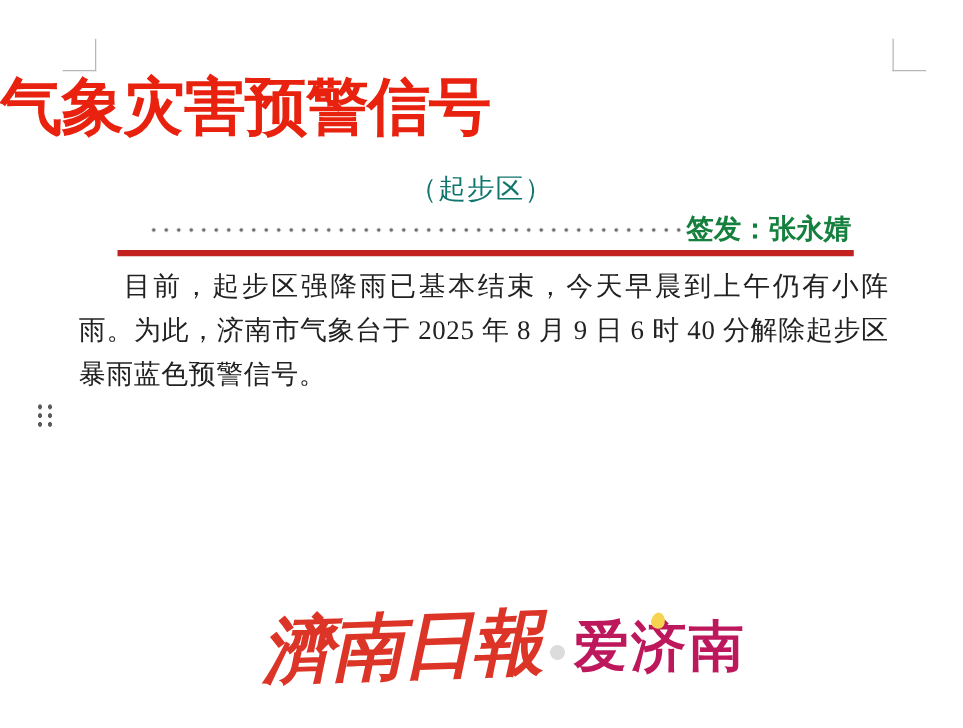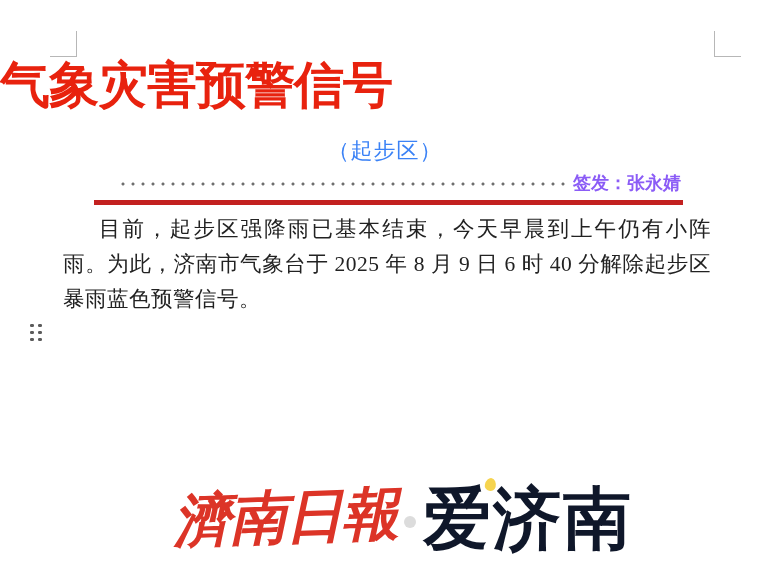--- a/index.html
+++ b/index.html
@@ -27,21 +27,21 @@
     font-size: 50px;
     letter-spacing: -1px;
     color: #e8220e;
     white-space: nowrap;
   }
   .doc-subtitle {
     position: absolute;
     left: 0; top: 136px; width: 100%;
     text-align: center;
     font-size: 22px;
-    color: #3b82f6;
+    color: #0f766e;
     letter-spacing: 1px;
   }
 
   
   .issuer-row {
     position: absolute;
     left: 118px; top: 169px;
     width: 563px; height: 27px;
     display: flex;
     align-items: center;
@@ -52,22 +52,22 @@
     margin-top: 2px;
     background-image: radial-gradient(circle, #6e6e6e 1.4px, transparent 1.7px);
     background-size: 10px 4px;
     background-position: 0 50%;
     background-repeat: repeat-x;
   }
   .issuer-label {
     flex: 0 0 auto;
     font-family: "Liberation Sans", sans-serif;
     font-weight: bold;
-    font-size: 18px;
-    color: #8b5cf6;
+    font-size: 22px;
+    color: #15803d;
     white-space: nowrap;
     margin-left: 4px;
   }
 
   
   .red-rule {
     position: absolute;
     left: 94px; top: 200px;
     width: 589px; height: 5px;
     background: #c32120;
@@ -121,25 +121,25 @@
     white-space: nowrap;
   }
   .logo-dot {
     width: 12px; height: 12px;
     border-radius: 50%;
     background: #dcdcdc;
     margin-top: 8px;
   }
   .app-logo {
     position: relative;
-    font-family: Liberation Sans, sans-serif;
+    font-family: Liberation Serif, serif;
     font-weight: bold;
-    font-size: 68px;
+    font-size: 44px;
     line-height: 1;
-    color: #0f172a;
+    color: #be185d;
     letter-spacing: 2px;
     white-space: nowrap;
   }
   .app-logo-drop {
     position: absolute;
     left: 62px; top: -6px;
     width: 11px; height: 13px;
     background: #f6d44f;
     border-radius: 50% 50% 50% 50% / 60% 60% 40% 40%;
     transform: rotate(12deg);

